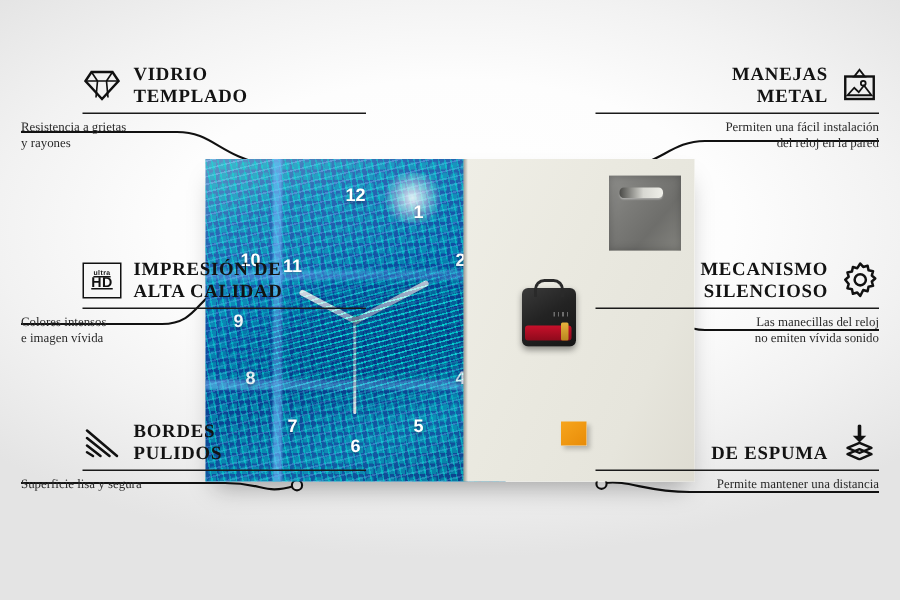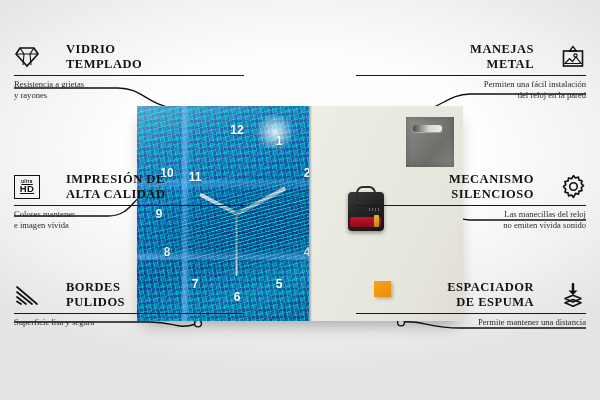--- a/index.html
+++ b/index.html
@@ -83,21 +83,21 @@
     background:repeating-linear-gradient(90deg,#6d6d6d 0 1px,transparent 1px 3px);}
   .foam{
     position:absolute;left:42%;bottom:11%;width:17px;height:16px;
     background:linear-gradient(140deg,#f7a51d,#e88c08);box-shadow:2px 2px 3px rgba(0,0,0,.22);
   }
 
   
   .callout{position:absolute;width:230px;}
   .callout.left{text-align:left;}
   .callout.right{text-align:right;}
-  .co-head{display:flex;align-items:center;gap:26px;padding-bottom:3px;border-bottom:1.6px solid #1a1a1a;}
+  .co-head{display:flex;align-items:center;gap:8px;padding-bottom:3px;border-bottom:1.6px solid #1a1a1a;margin-left:41px;}
   .callout.right .co-head{flex-direction:row-reverse;}
   .co-title{font-size:12.5px;font-weight:bold;color:#131313;letter-spacing:.5px;line-height:1.18;
     font-family:"Liberation Serif",serif;text-transform:uppercase;}
   .co-sub{font-size:8.6px;color:#2a2a2a;line-height:1.35;padding-top:3px;font-family:"Liberation Serif",serif;}
   .co-icon{flex:0 0 auto;width:26px;height:26px;display:flex;align-items:center;justify-content:center;color:#111;}
   .co-icon svg{display:block;}
 
   .hd-box{width:25px;height:22px;border:1.6px solid #111;display:flex;flex-direction:column;
     align-items:center;justify-content:center;line-height:1;font-family:"Liberation Sans",sans-serif;text-decoration:underline;}
   .hd-box .u{font-size:4.6px;letter-spacing:.3px;font-weight:bold;}
@@ -199,21 +199,21 @@
         <span class="hd-box">
           <span class="u">ultra</span>
           <span class="h">HD</span>
         </span>
       </span>
       <span class="co-title">
         <span>IMPRESIÓN DE</span><br><span>ALTA CALIDAD</span>
       </span>
     </div>
     <div class="co-sub">
-      <span>Colores mantener</span><br><span>e imagen vívida</span>
+      <span>Colores intensos</span><br><span>e imagen vívida</span>
     </div>
   </div>
 
   <div class="callout right" id="c4">
     <div class="co-head">
       <span class="co-icon">
         <svg width="26" height="24" viewBox="0 0 26 24">
             <path d="M13 1.5 L9.5 6 H16.5 Z" fill="none" stroke="#111" stroke-width="1.3"></path>
             <rect x="3.5" y="6" width="19" height="15" fill="none" stroke="#111" stroke-width="1.6"></rect>
             <path d="M5 18.5l4.5-5 3 3 3.5-4.5 5 6.5z" fill="none" stroke="#111" stroke-width="1.2"></path>
@@ -271,21 +271,21 @@
     <div class="co-head">
       <span class="co-icon">
         <svg width="26" height="24" viewBox="0 0 26 24">
             <path d="M13 1v8" stroke="#111" stroke-width="2.4" stroke-linecap="round"></path>
             <path d="M8.5 7.5L13 12l4.5-4.5z" fill="#111"></path>
             <path d="M13 12.2l8 3.4-8 3.4-8-3.4z" fill="none" stroke="#111" stroke-width="1.6" stroke-linejoin="round"></path>
             <path d="M13 16.4l8 3.4-8 3.4-8-3.4z" fill="none" stroke="#111" stroke-width="1.6" stroke-linejoin="round"></path>
           </svg>
       </span>
       <span class="co-title">
-        <span>ESPACIADOR</span><br><span>DE ESPUMA</span>
+        <br><span>DE ESPUMA</span>
       </span>
     </div>
     <div class="co-sub">
       <span>Permite mantener una distancia</span><br>
     </div>
   </div>
 
 </div>
 
 </body></html>

